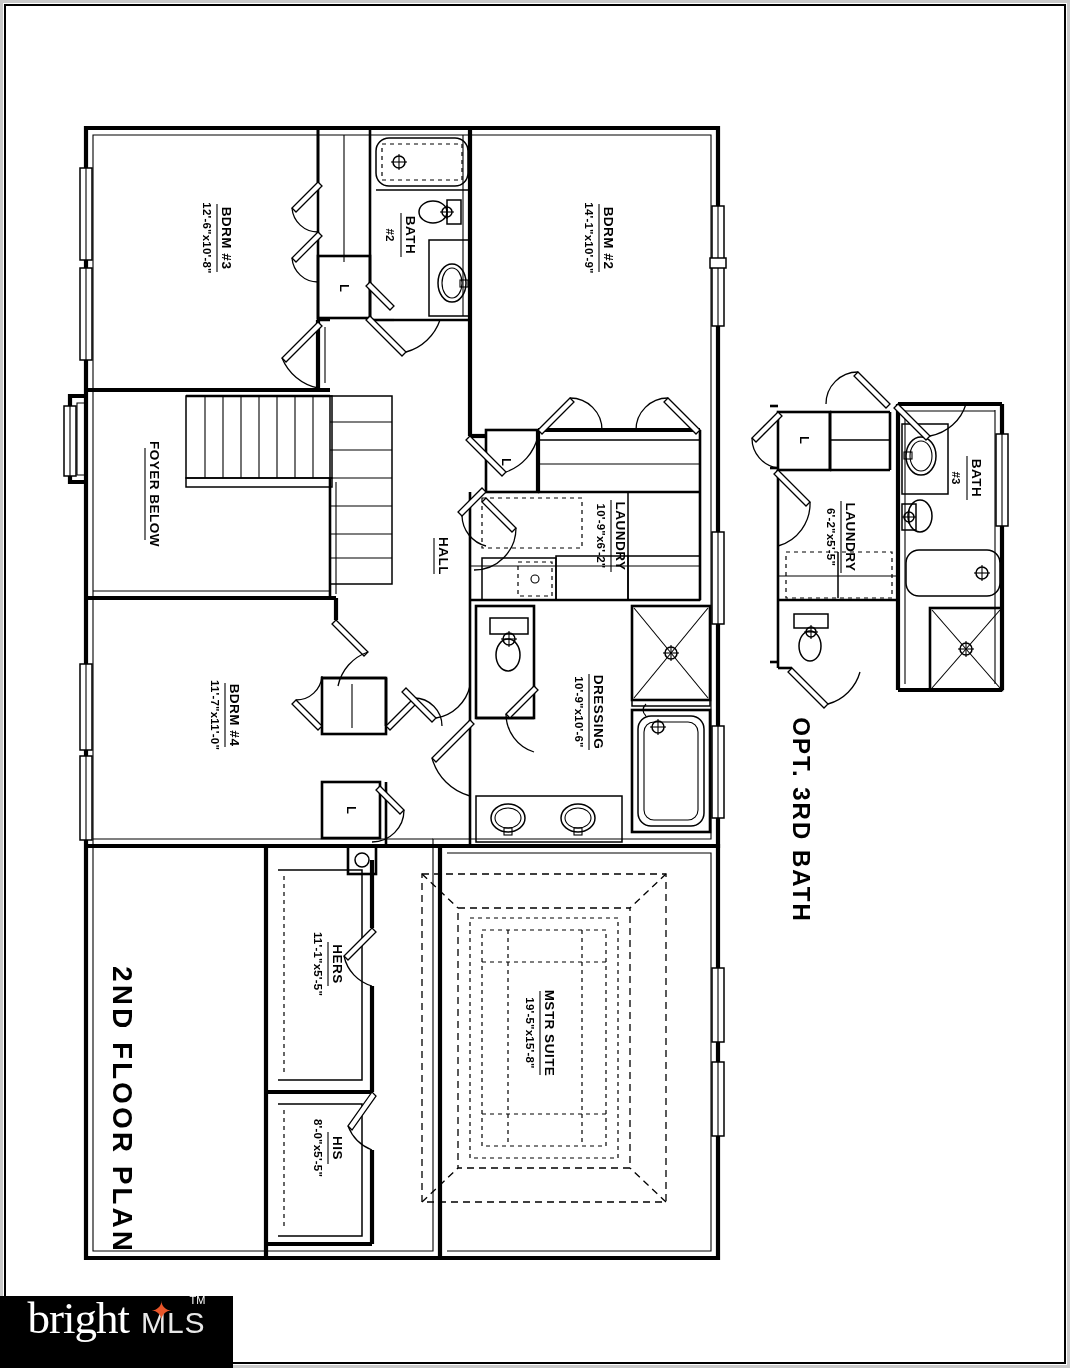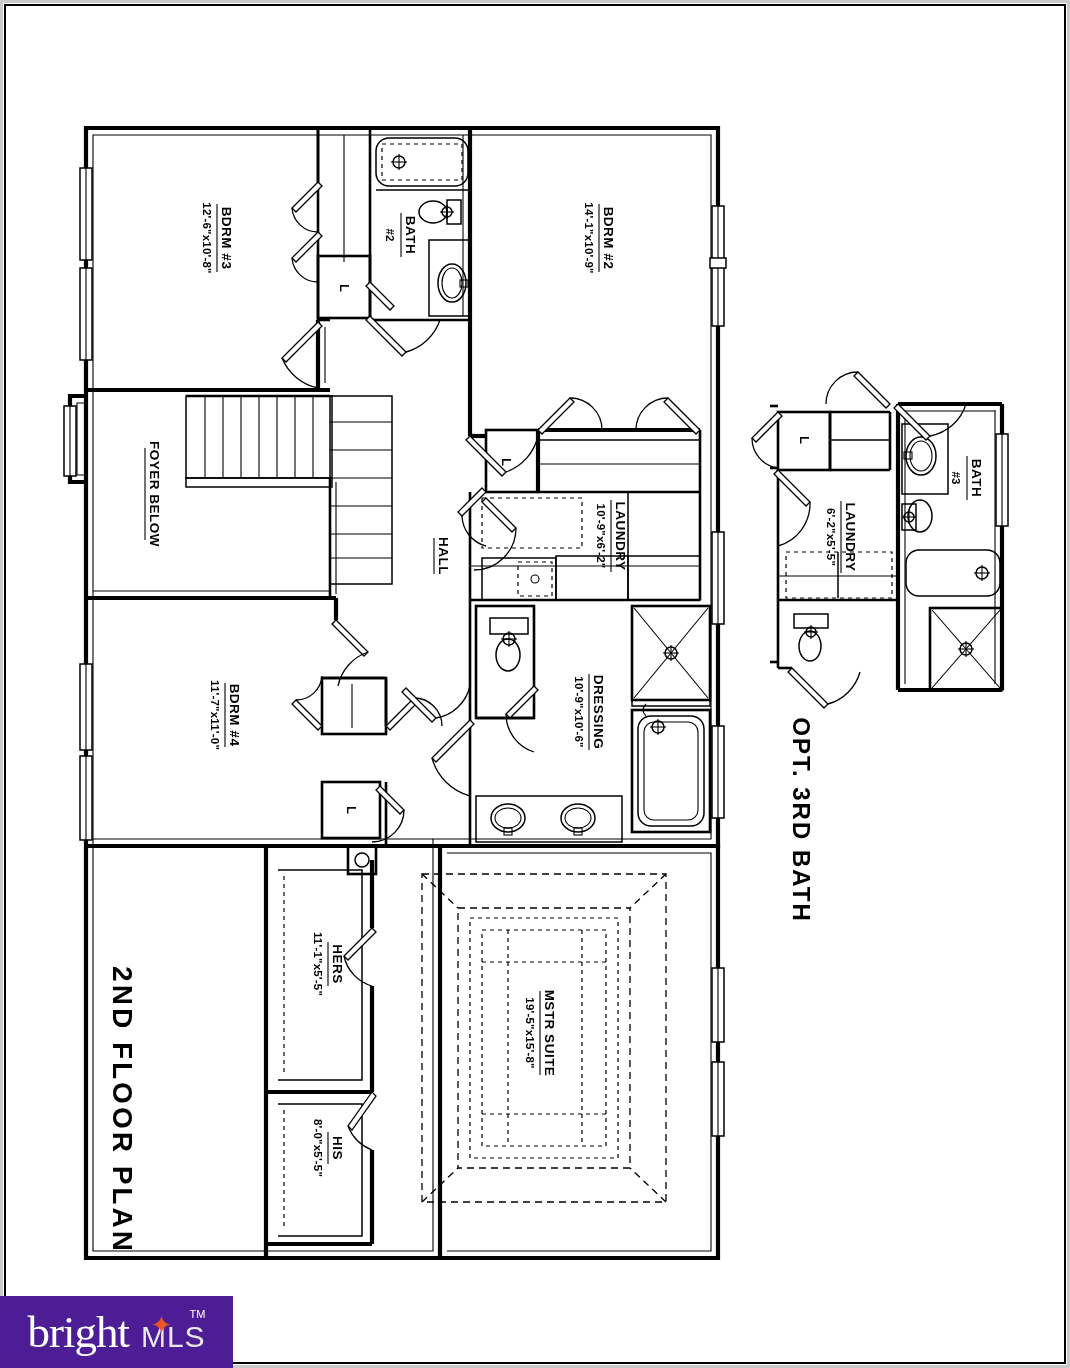--- a/index.html
+++ b/index.html
@@ -19,22 +19,22 @@
   .swing{stroke:#000;fill:none;stroke-width:1.3;}
   .leaf{stroke:#000;fill:#fff;stroke-width:1.3;}
   .fill-w{fill:#fff;}
   .lbl{font-family:"Liberation Sans",sans-serif;font-weight:bold;fill:#000;}
   .room-name{font-size:13.5px;letter-spacing:.5px;}
   .room-dim{font-size:11.5px;letter-spacing:.2px;}
   .title-big{font-size:28px;letter-spacing:3px;font-weight:bold;}
   .title-mid{font-size:24px;letter-spacing:2px;font-weight:bold;}
   .lin{font-size:13px;font-weight:bold;}
   
-  #wm{position:absolute;left:0;bottom:0;width:233px;height:72px;background:#4c1d95;
-      display:flex;align-items:center;justify-content:center;}
+  #wm{position:absolute;left:0;bottom:0;width:233px;height:72px;background:#000000;
+      display:flex;align-items:flex-start;justify-content:center;}
   #wm .wm-inner{position:relative;display:flex;align-items:baseline;}
   #wm .b1{font-family:"Liberation Serif",serif;font-size:45px;color:#ffffff;line-height:1;letter-spacing:-1px;}
   #wm .b2{font-family:"Liberation Sans",sans-serif;font-size:30px;color:#e8e8e8;margin-left:12px;letter-spacing:1px;}
   #wm .star{position:absolute;left:123px;top:2px;color:#e8562a;font-size:26px;line-height:1;}
   #wm .tm{position:absolute;left:162px;top:-2px;color:#ffffff;font-size:11px;}
 </style>
 </head>
 <body>
 
 <div id="page">

